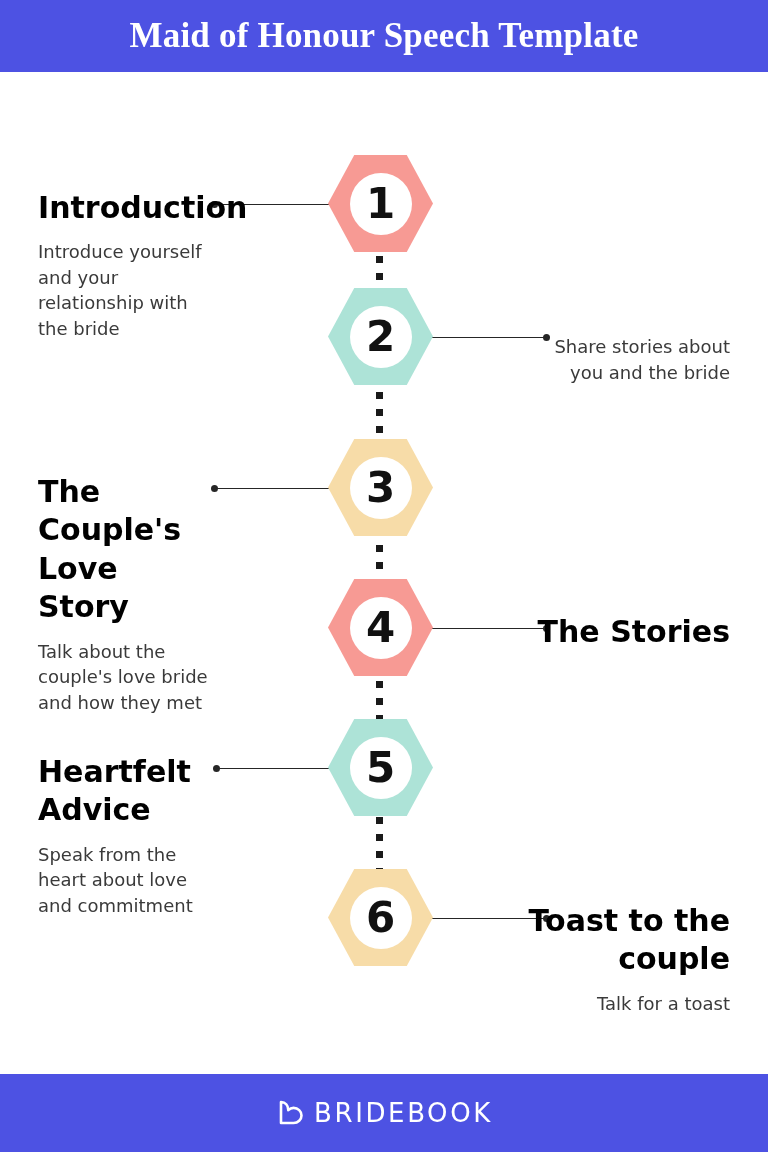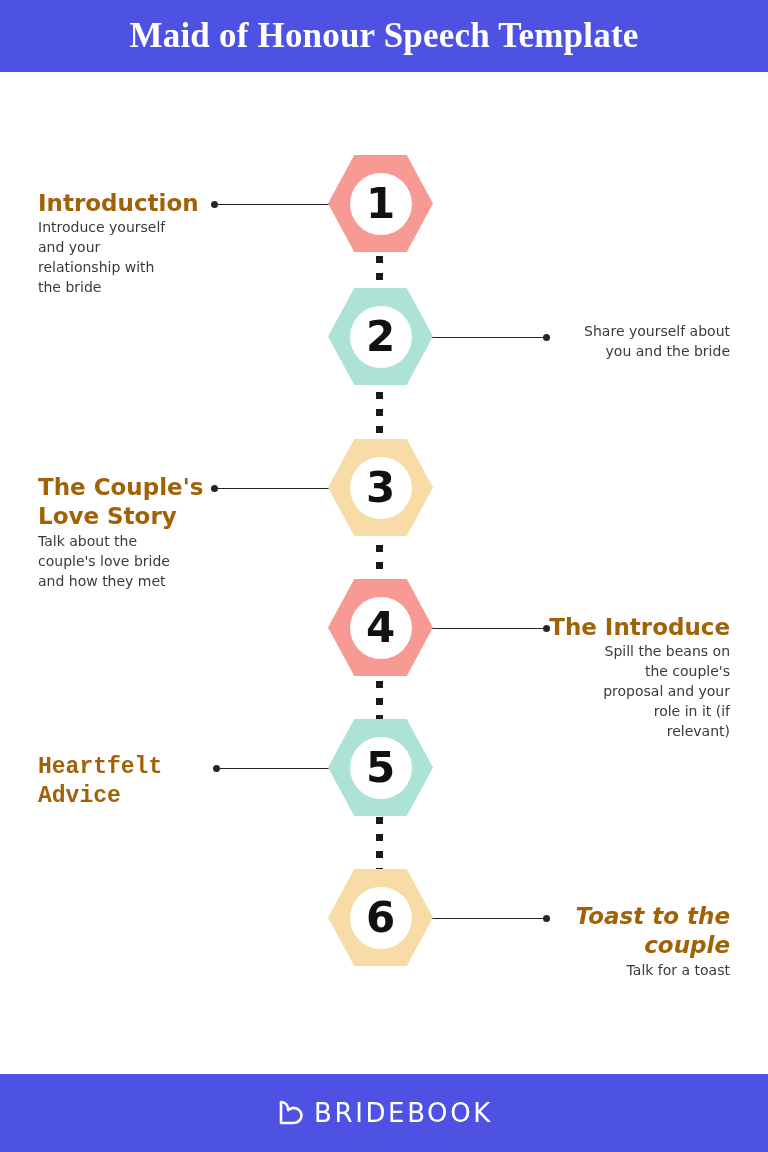--- a/index.html
+++ b/index.html
@@ -111,31 +111,31 @@
     height: 7px;
     border-radius: 50%;
     background: #262626;
   }
 
   
   .block { position: absolute; z-index: 4; }
   .block-title {
     font-family: "DejaVu Sans", sans-serif;
     font-weight: bold;
-    font-size: 23px;
+    font-size: 30px;
     line-height: 1.28;
-    color: #a16207;
+    color: #000000;
   }
   .block-body {
     font-family: "DejaVu Sans", sans-serif;
     font-weight: normal;
-    font-size: 14px;
+    font-size: 18px;
     line-height: 1.42;
     color: #3a3a3a;
-    margin-top: 0;
+    margin-top: 12px;
     white-space: pre-line;
   }
   .block.left { text-align: left; }
   .block.right { text-align: right; }
 
   
   .footer-bar {
     position: absolute;
     top: 1074px; left: 0;
     width: 768px;
@@ -188,21 +188,21 @@
     <div class="hex" style="background:#ADE3D7;"></div>
     <div class="hex-inner">
       <span class="hex-num">2</span>
     </div>
   </div>
   <div class="connector" style="left:428px; top:256px; width:122px;">
     <div class="conn-line" style="left:0px; width:118px;"></div>
     <div class="conn-dot" style="left:115px;"></div>
   </div>
   <div class="block right" style="left:490px; top:246px; width:240px;">
-    <div class="block-body">Share yourself about
+    <div class="block-body">Share stories about
 you and the bride</div>
   </div>
 
   <div class="node" style="top:363px;">
     <div class="hex" style="background:#F7DCA8;"></div>
     <div class="hex-inner">
       <span class="hex-num">3</span>
     </div>
   </div>
   <div class="connector" style="left:211px; top:407px; width:122px;">
@@ -221,55 +221,53 @@
     <div class="hex" style="background:#F79A94;"></div>
     <div class="hex-inner">
       <span class="hex-num">4</span>
     </div>
   </div>
   <div class="connector" style="left:428px; top:547px; width:122px;">
     <div class="conn-line" style="left:0px; width:118px;"></div>
     <div class="conn-dot" style="left:115px;"></div>
   </div>
   <div class="block right" style="left:490px; top:537px; width:240px;">
-    <div class="block-title">The Introduce</div>
-    <div class="block-body">Spill the beans on
-the couple's
-proposal and your
-role in it (if
-relevant)</div>
+    <div class="block-title">The Stories</div>
   </div>
 
   <div class="node" style="top:643px;">
     <div class="hex" style="background:#ADE3D7;"></div>
     <div class="hex-inner">
       <span class="hex-num">5</span>
     </div>
   </div>
   <div class="connector" style="left:213px; top:687px; width:120px;">
     <div class="conn-dot" style="left:0px;"></div>
     <div class="conn-line" style="left:4px; width:116px;"></div>
   </div>
   <div class="block left" style="left:38px; top:677px; width:165px;">
-    <div class="block-title" style="white-space:pre-line;font-family:Liberation Mono, monospace;">Heartfelt
+    <div class="block-title" style="white-space:pre-line;">Heartfelt
 Advice</div>
+    <div class="block-body">Speak from the
+heart about love
+and commitment</div>
   </div>
 
   <div class="node" style="top:793px;">
     <div class="hex" style="background:#F7DCA8;"></div>
     <div class="hex-inner">
       <span class="hex-num">6</span>
     </div>
   </div>
   <div class="connector" style="left:428px; top:837px; width:122px;">
     <div class="conn-line" style="left:0px; width:118px;"></div>
     <div class="conn-dot" style="left:115px;"></div>
   </div>
   <div class="block right" style="left:490px; top:826px; width:240px;">
-    <div class="block-title" style="white-space:pre-line;font-style:italic;">Toast to the
+    <div class="block-title" style="white-space:pre-line;">Toast to the
 couple</div>
     <div class="block-body">Talk for a toast</div>
   </div>
 
 </div>
 
 <div class="footer-bar">
   <span>
     <svg class="logo-mark" viewBox="0 0 32 32" fill="none" stroke="#ffffff" stroke-width="2.6" stroke-linecap="round" stroke-linejoin="round">
       <path d="M6 5 L6 26 L18.5 26 C23 26 26.5 22.6 26.5 18.4 C26.5 14.2 23 10.9 18.6 10.9 C16.4 10.9 14.6 11.8 13.3 13.2 C13.3 8.6 10.3 5.3 6 5 Z"></path>

